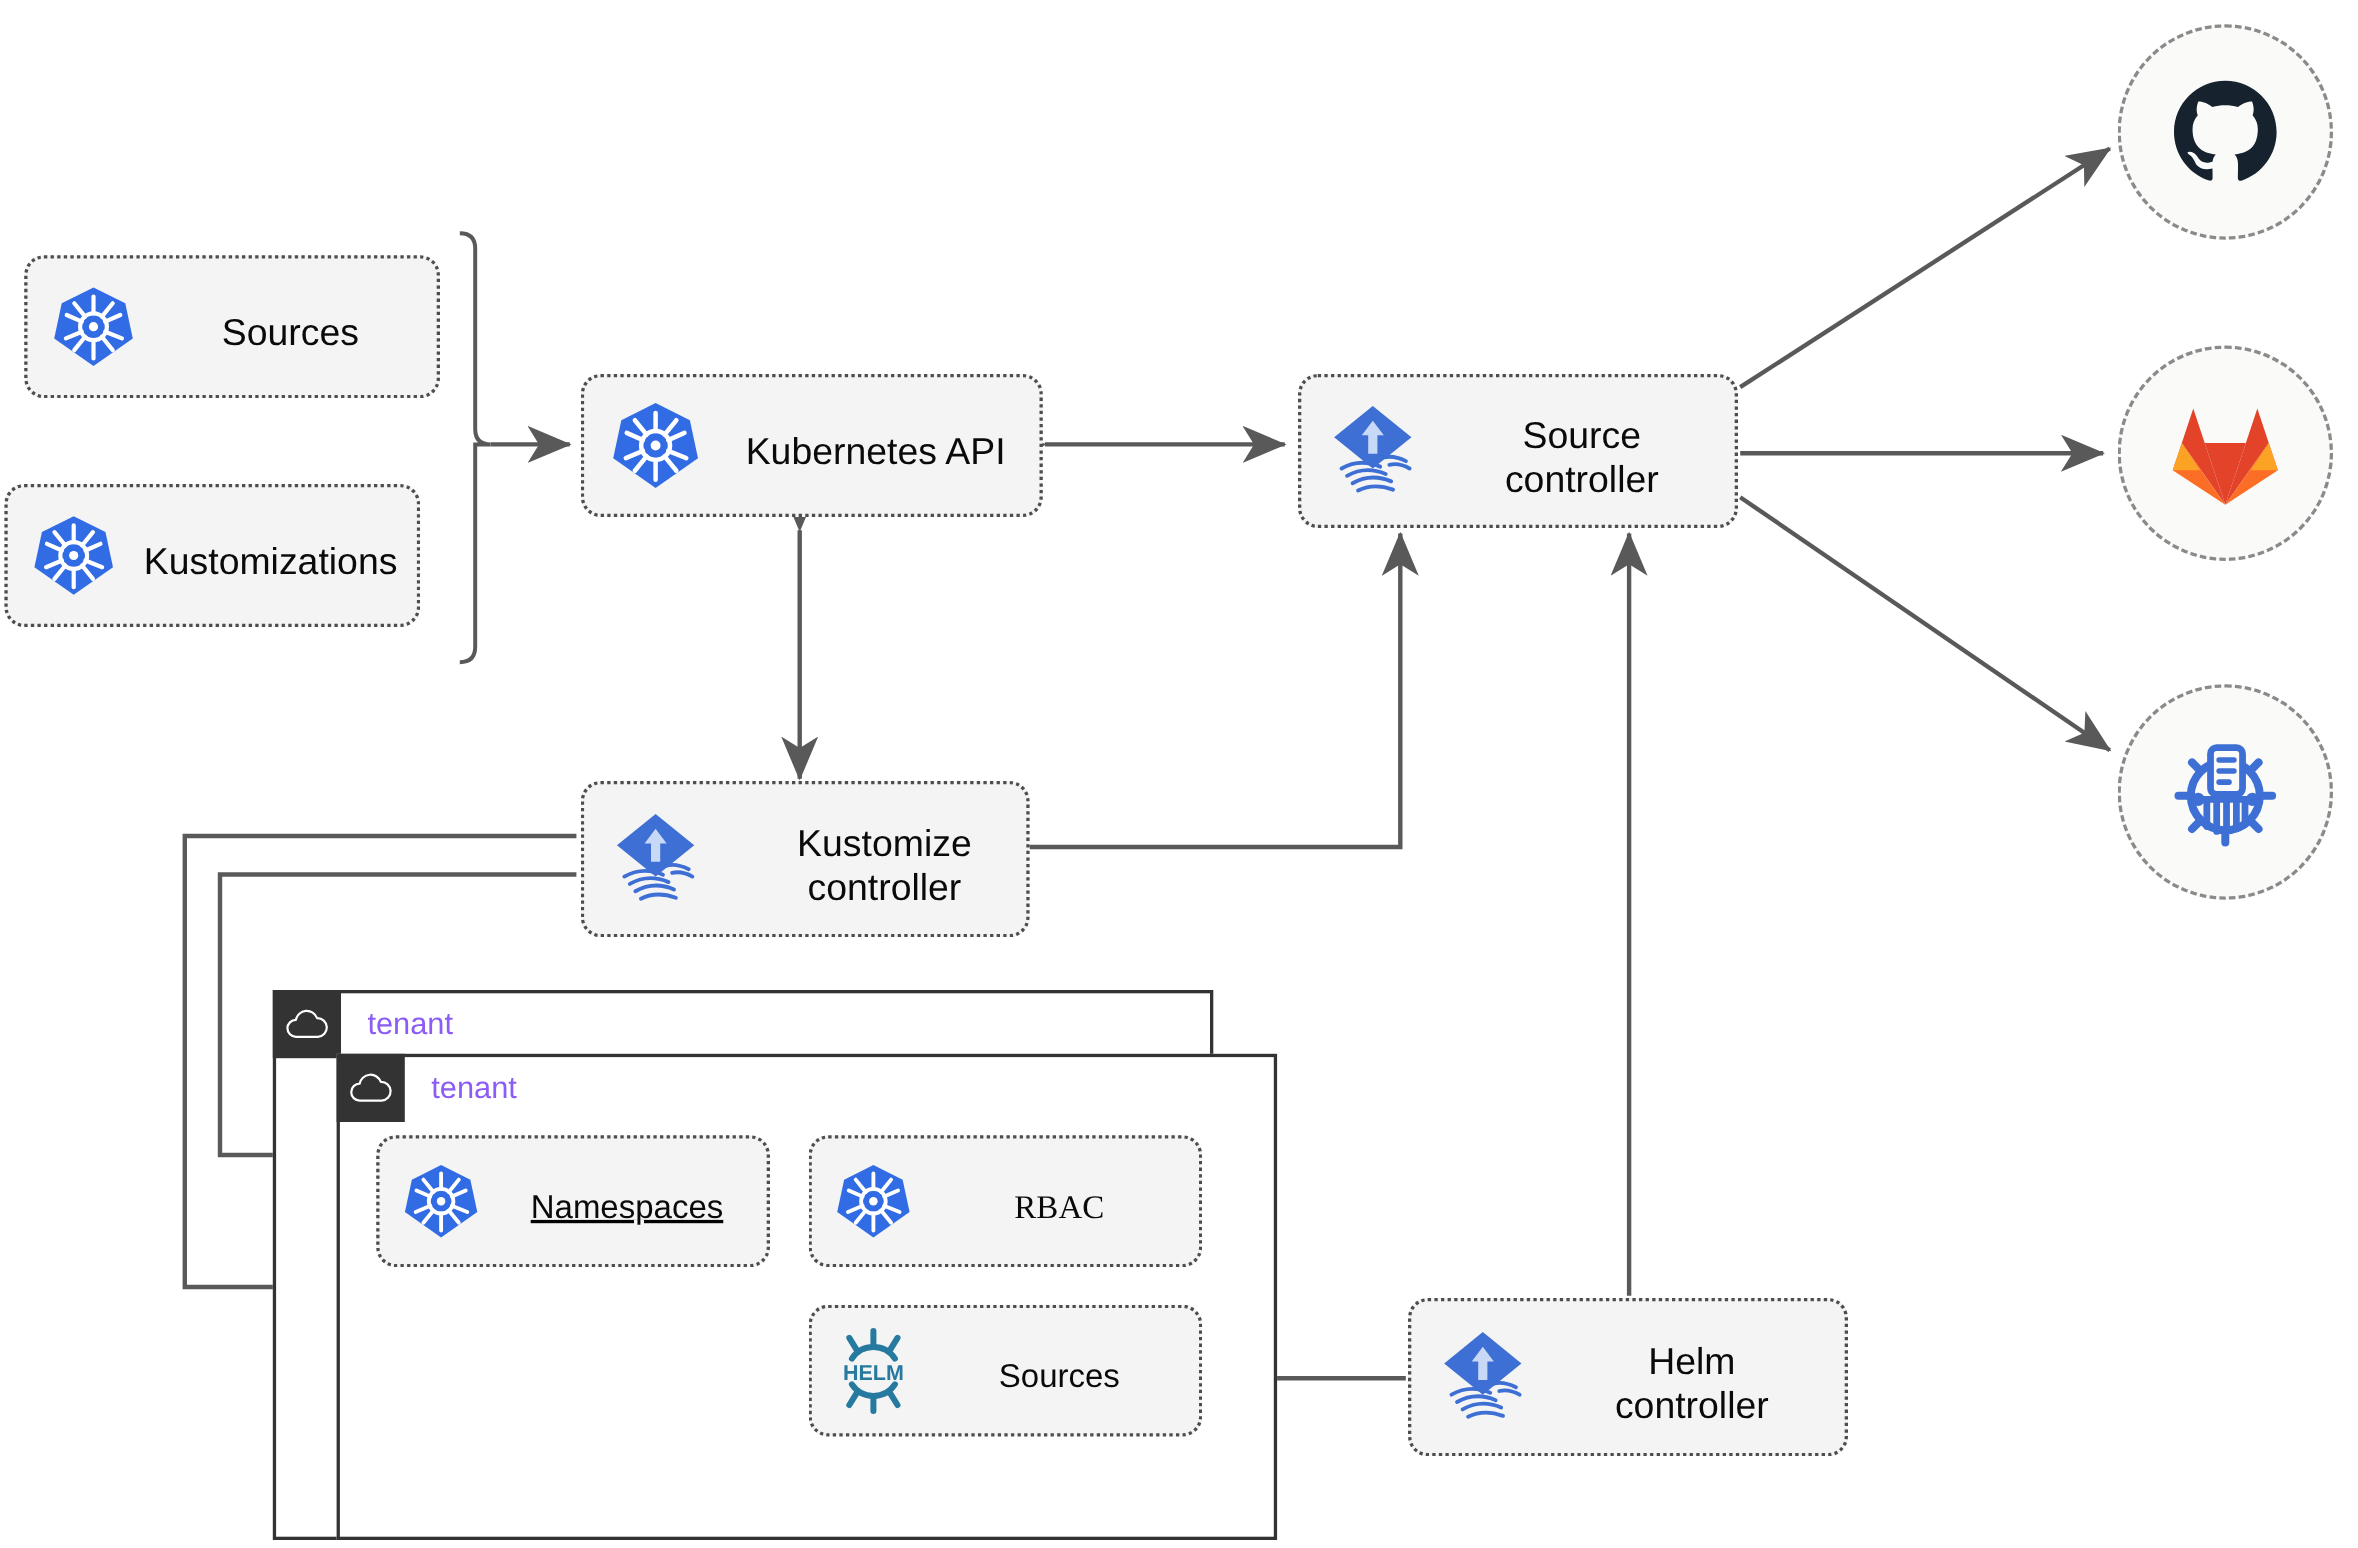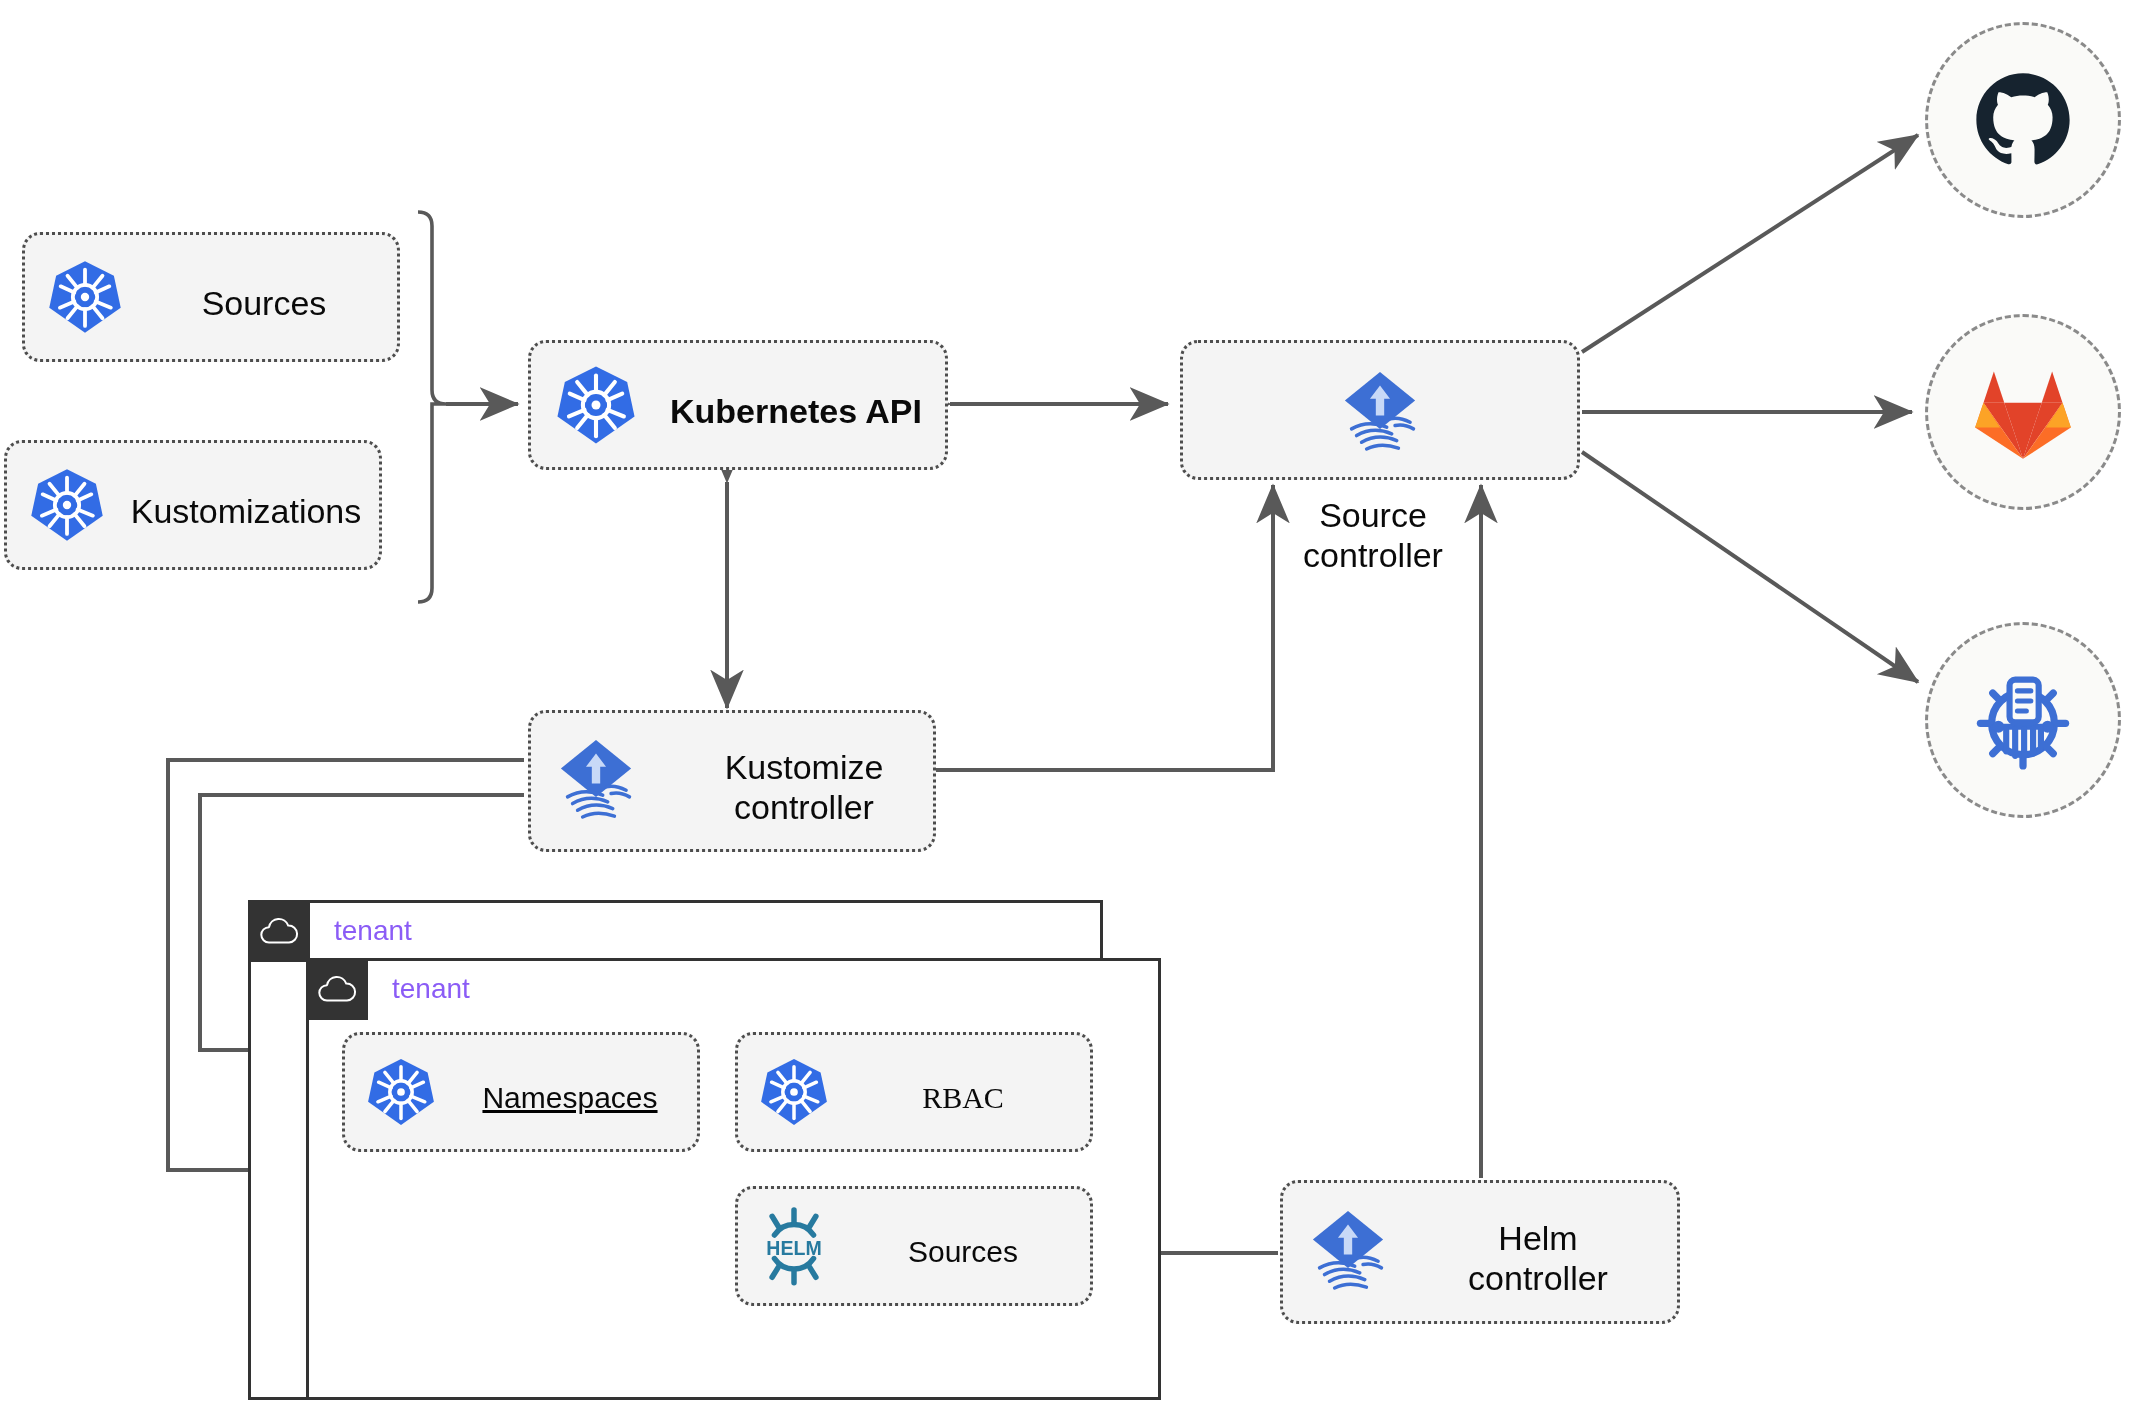--- a/index.html
+++ b/index.html
@@ -145,21 +145,21 @@
           <line x1="60" y1="38" x2="73" y2="22"></line>
           <line x1="73" y1="78" x2="60" y2="62"></line>
           <line x1="40" y1="38" x2="27" y2="22"></line>
         </g>
         <circle cx="50" cy="50" r="5.5" fill="#fff"></circle>
       </svg>
     </div>
     <div class="lbl f30">Kustomizations</div>
   </div>
 
-  <div class="node" style="left:528px;top:340px;width:420px;height:130px;font-weight:bold;">
+  <div class="node" style="left:528px;top:340px;width:420px;height:130px;">
     <div class="ico" style="width:130px;height:130px;">
       <svg width="82" height="86" viewBox="0 0 100 100" aria-hidden="true">
         <polygon points="50,3 88,22 97,64 50,97 3,64 12,22" fill="#326CE5"></polygon>
         <g fill="none" stroke="#fff" stroke-width="5" stroke-linecap="round">
           <circle cx="50" cy="50" r="16"></circle>
           <line x1="50" y1="14" x2="50" y2="34"></line>
           <line x1="50" y1="66" x2="50" y2="88"></line>
           <line x1="18" y1="36" x2="36" y2="44"></line>
           <line x1="64" y1="56" x2="84" y2="64"></line>
           <line x1="82" y1="36" x2="64" y2="44"></line>
@@ -168,21 +168,21 @@
           <line x1="60" y1="38" x2="73" y2="22"></line>
           <line x1="73" y1="78" x2="60" y2="62"></line>
           <line x1="40" y1="38" x2="27" y2="22"></line>
         </g>
         <circle cx="50" cy="50" r="5.5" fill="#fff"></circle>
       </svg>
     </div>
     <div class="lbl f30">Kubernetes API</div>
   </div>
 
-  <div class="node" style="left:1180px;top:340px;width:400px;height:140px;flex-direction:column;">
+  <div class="node" style="left:1180px;top:340px;width:400px;height:140px;">
     <div class="ico" style="width:130px;height:140px;">
       <svg width="86" height="92" viewBox="0 0 100 110" aria-hidden="true">
         <polygon points="50,6 92,40 50,74 8,40" fill="#3d6fd4"></polygon>
         <path d="M50,22 L62,38 L55,38 L55,58 L45,58 L45,38 L38,38 z" fill="#c8d9f7"></path>
         <g stroke="#3d6fd4" stroke-width="4.2" fill="none" stroke-linecap="round">
           <path d="M16,74 C30,66 44,66 58,72"></path>
           <path d="M22,82 C36,74 50,74 64,80"></path>
           <path d="M28,90 C42,82 56,82 70,88"></path>
           <path d="M34,98 C46,92 58,92 72,97"></path>
           <path d="M62,62 C70,60 78,62 86,66"></path>

